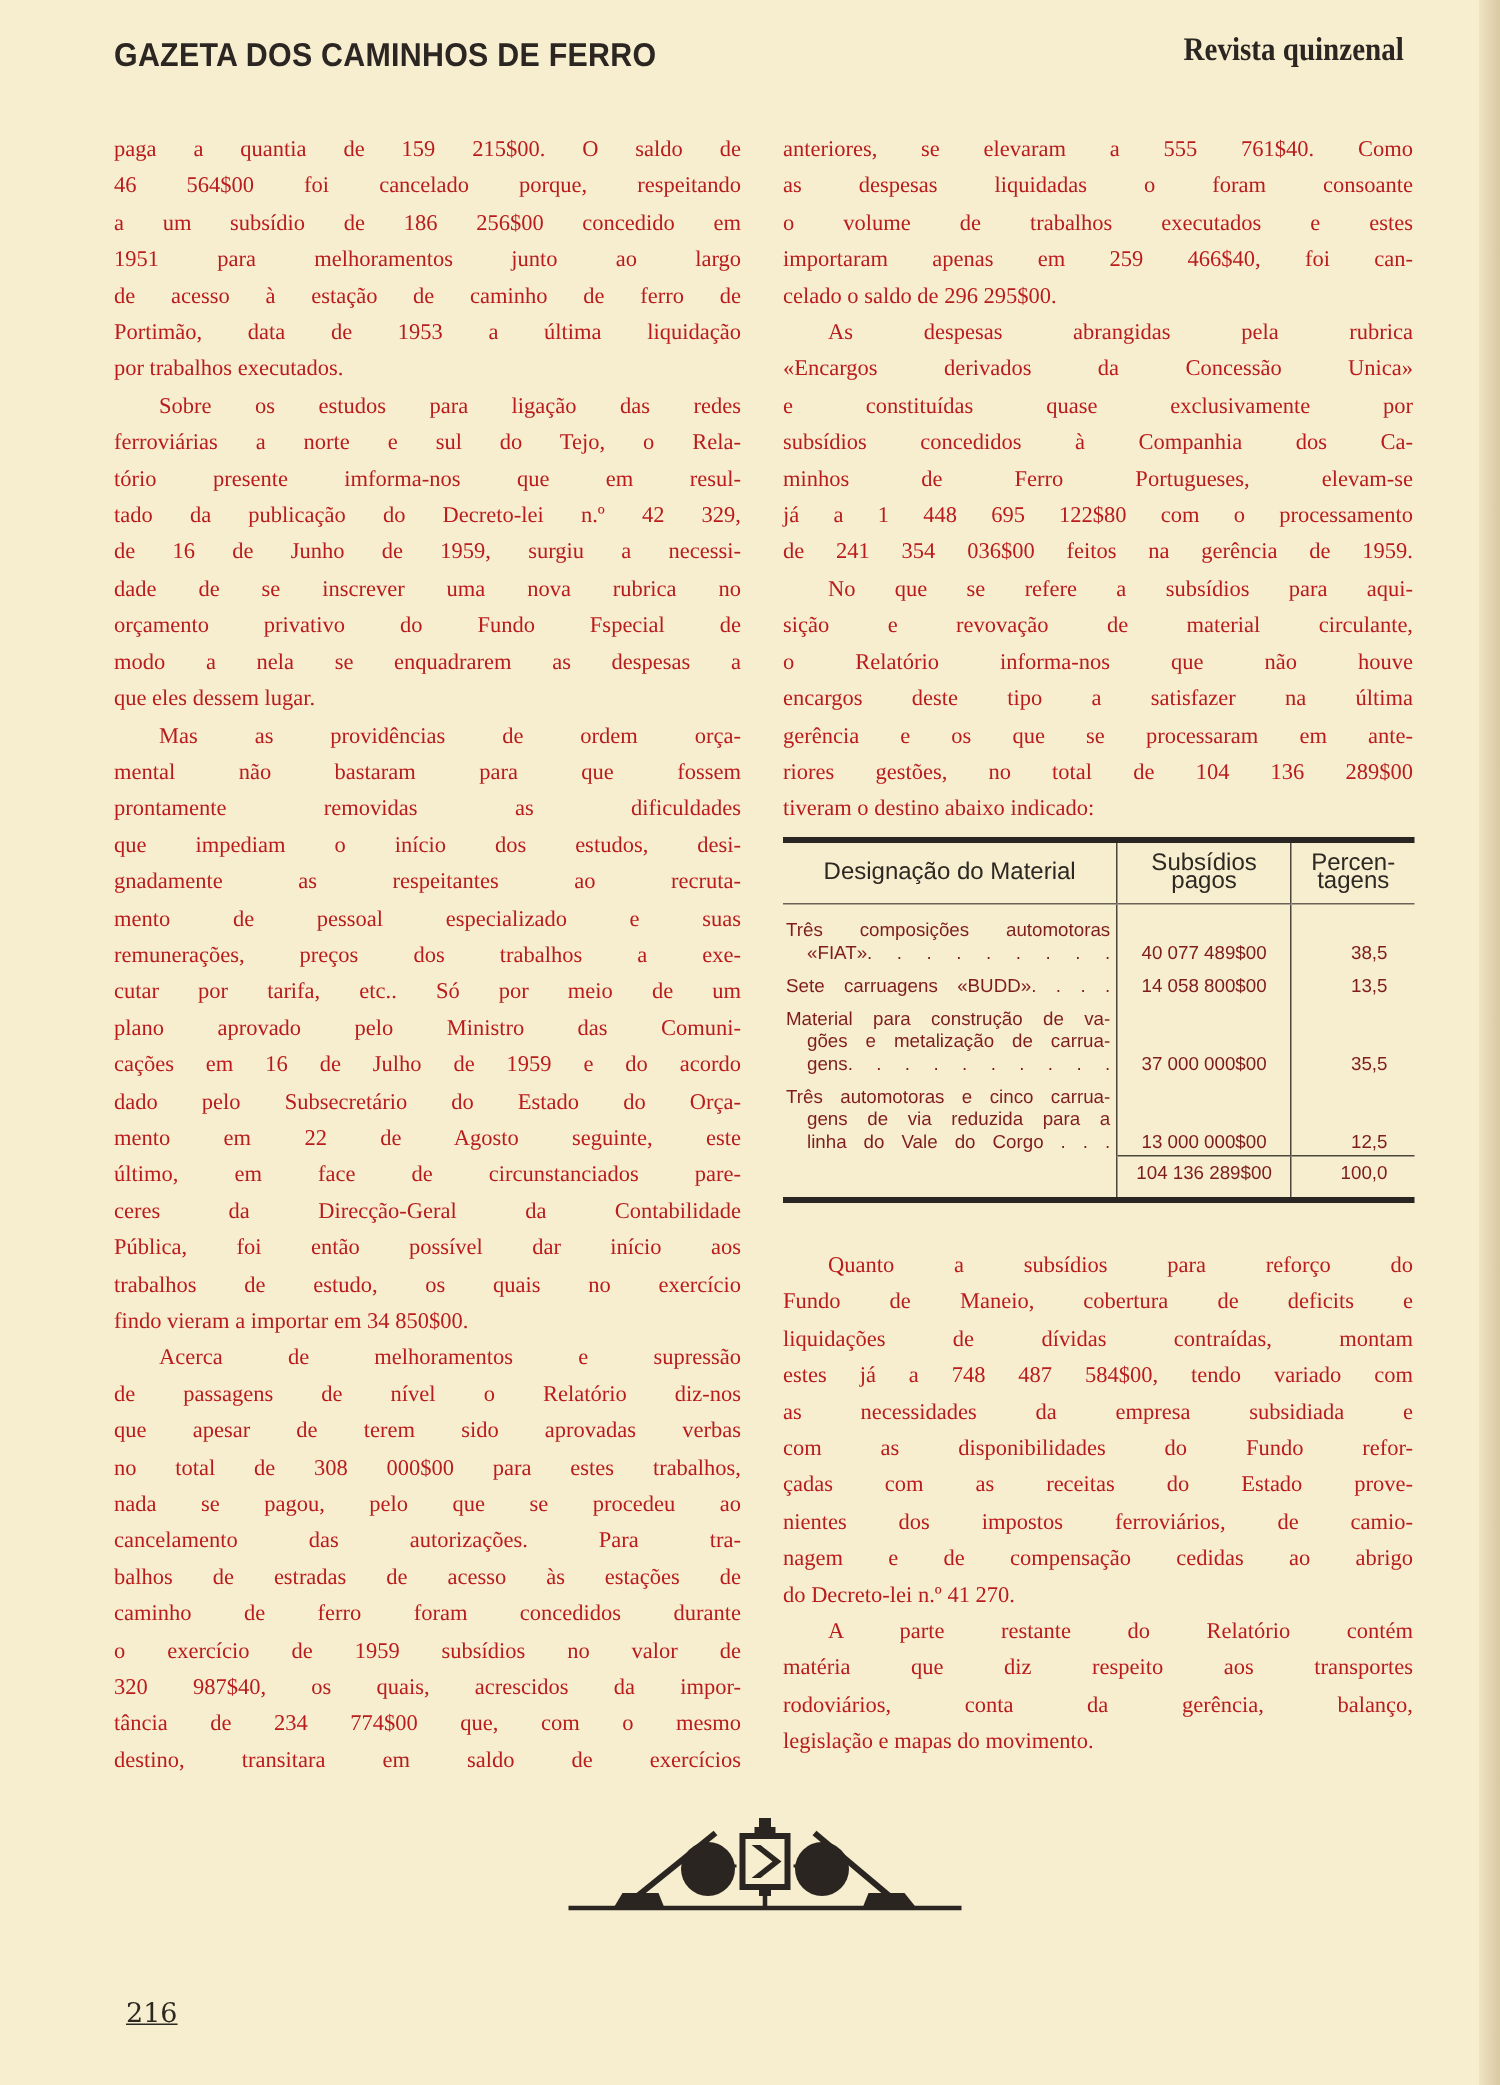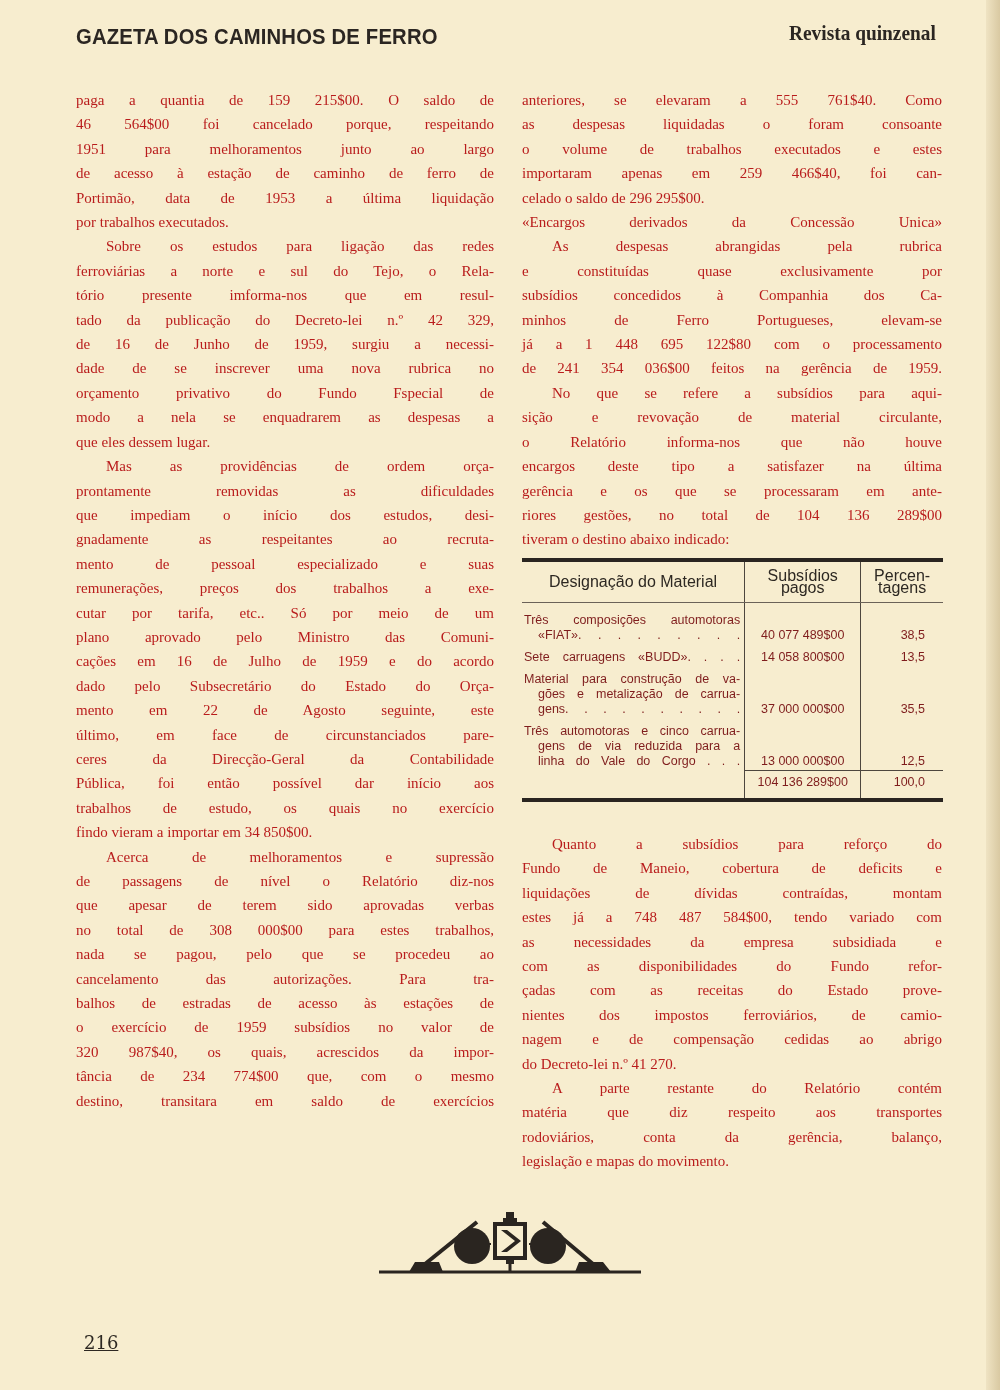--- a/index.html
+++ b/index.html
@@ -70,34 +70,36 @@
 <body>
 
 <div class="page-edge"></div>
 
 <div class="header-left">GAZETA DOS CAMINHOS DE FERRO</div>
 <div class="header-right">Revista quinzenal</div>
 
 <div class="col col-left">
   <span class="line">paga a quantia de 159 215$00. O saldo de</span>
   <span class="line">46 564$00 foi cancelado porque, respeitando</span>
+  <span class="line">a um subsídio de 186 256$00 concedido em</span>
   <span class="line">1951 para melhoramentos junto ao largo</span>
   <span class="line">de acesso à estação de caminho de ferro de</span>
   <span class="line">Portimão, data de 1953 a última liquidação</span>
   <span class="line last">por trabalhos executados.</span>
   <span class="line" style="padding-left:30px">Sobre os estudos para ligação das redes</span>
   <span class="line">ferroviárias a norte e sul do Tejo, o Rela-</span>
   <span class="line">tório presente imforma-nos que em resul-</span>
   <span class="line">tado da publicação do Decreto-lei n.º 42 329,</span>
   <span class="line">de 16 de Junho de 1959, surgiu a necessi-</span>
   <span class="line">dade de se inscrever uma nova rubrica no</span>
   <span class="line">orçamento privativo do Fundo Fspecial de</span>
   <span class="line">modo a nela se enquadrarem as despesas a</span>
   <span class="line last">que eles dessem lugar.</span>
   <span class="line" style="padding-left:30px">Mas as providências de ordem orça-</span>
+  <span class="line">mental não bastaram para que fossem</span>
   <span class="line">prontamente removidas as dificuldades</span>
   <span class="line">que impediam o início dos estudos, desi-</span>
   <span class="line">gnadamente as respeitantes ao recruta-</span>
   <span class="line">mento de pessoal especializado e suas</span>
   <span class="line">remunerações, preços dos trabalhos a exe-</span>
   <span class="line">cutar por tarifa, etc.. Só por meio de um</span>
   <span class="line">plano aprovado pelo Ministro das Comuni-</span>
   <span class="line">cações em 16 de Julho de 1959 e do acordo</span>
   <span class="line">dado pelo Subsecretário do Estado do Orça-</span>
   <span class="line">mento em 22 de Agosto seguinte, este</span>
@@ -106,34 +108,35 @@
   <span class="line">Pública, foi então possível dar início aos</span>
   <span class="line">trabalhos de estudo, os quais no exercício</span>
   <span class="line last">findo vieram a importar em 34 850$00.</span>
   <span class="line" style="padding-left:30px">Acerca de melhoramentos e supressão</span>
   <span class="line">de passagens de nível o Relatório diz-nos</span>
   <span class="line">que apesar de terem sido aprovadas verbas</span>
   <span class="line">no total de 308 000$00 para estes trabalhos,</span>
   <span class="line">nada se pagou, pelo que se procedeu ao</span>
   <span class="line">cancelamento das autorizações. Para tra-</span>
   <span class="line">balhos de estradas de acesso às estações de</span>
+  <span class="line">caminho de ferro foram concedidos durante</span>
   <span class="line">o exercício de 1959 subsídios no valor de</span>
   <span class="line">320 987$40, os quais, acrescidos da impor-</span>
   <span class="line">tância de 234 774$00 que, com o mesmo</span>
   <span class="line">destino, transitara em saldo de exercícios</span>
 </div>
 
 <div class="col col-right">
   <span class="line">anteriores, se elevaram a 555 761$40. Como</span>
   <span class="line">as despesas liquidadas o foram consoante</span>
   <span class="line">o volume de trabalhos executados e estes</span>
   <span class="line">importaram apenas em 259 466$40, foi can-</span>
   <span class="line last">celado o saldo de 296 295$00.</span>
+  <span class="line" style="padding-left:30px">As despesas abrangidas pela rubrica</span>
   <span class="line">«Encargos derivados da Concessão Unica»</span>
-  <span class="line" style="padding-left:30px">As despesas abrangidas pela rubrica</span>
   <span class="line">e constituídas quase exclusivamente por</span>
   <span class="line">subsídios concedidos à Companhia dos Ca-</span>
   <span class="line">minhos de Ferro Portugueses, elevam-se</span>
   <span class="line">já a 1 448 695 122$80 com o processamento</span>
   <span class="line">de 241 354 036$00 feitos na gerência de 1959.</span>
   <span class="line" style="padding-left:30px">No que se refere a subsídios para aqui-</span>
   <span class="line">sição e revovação de material circulante,</span>
   <span class="line">o Relatório informa-nos que não houve</span>
   <span class="line">encargos deste tipo a satisfazer na última</span>
   <span class="line">gerência e os que se processaram em ante-</span>

